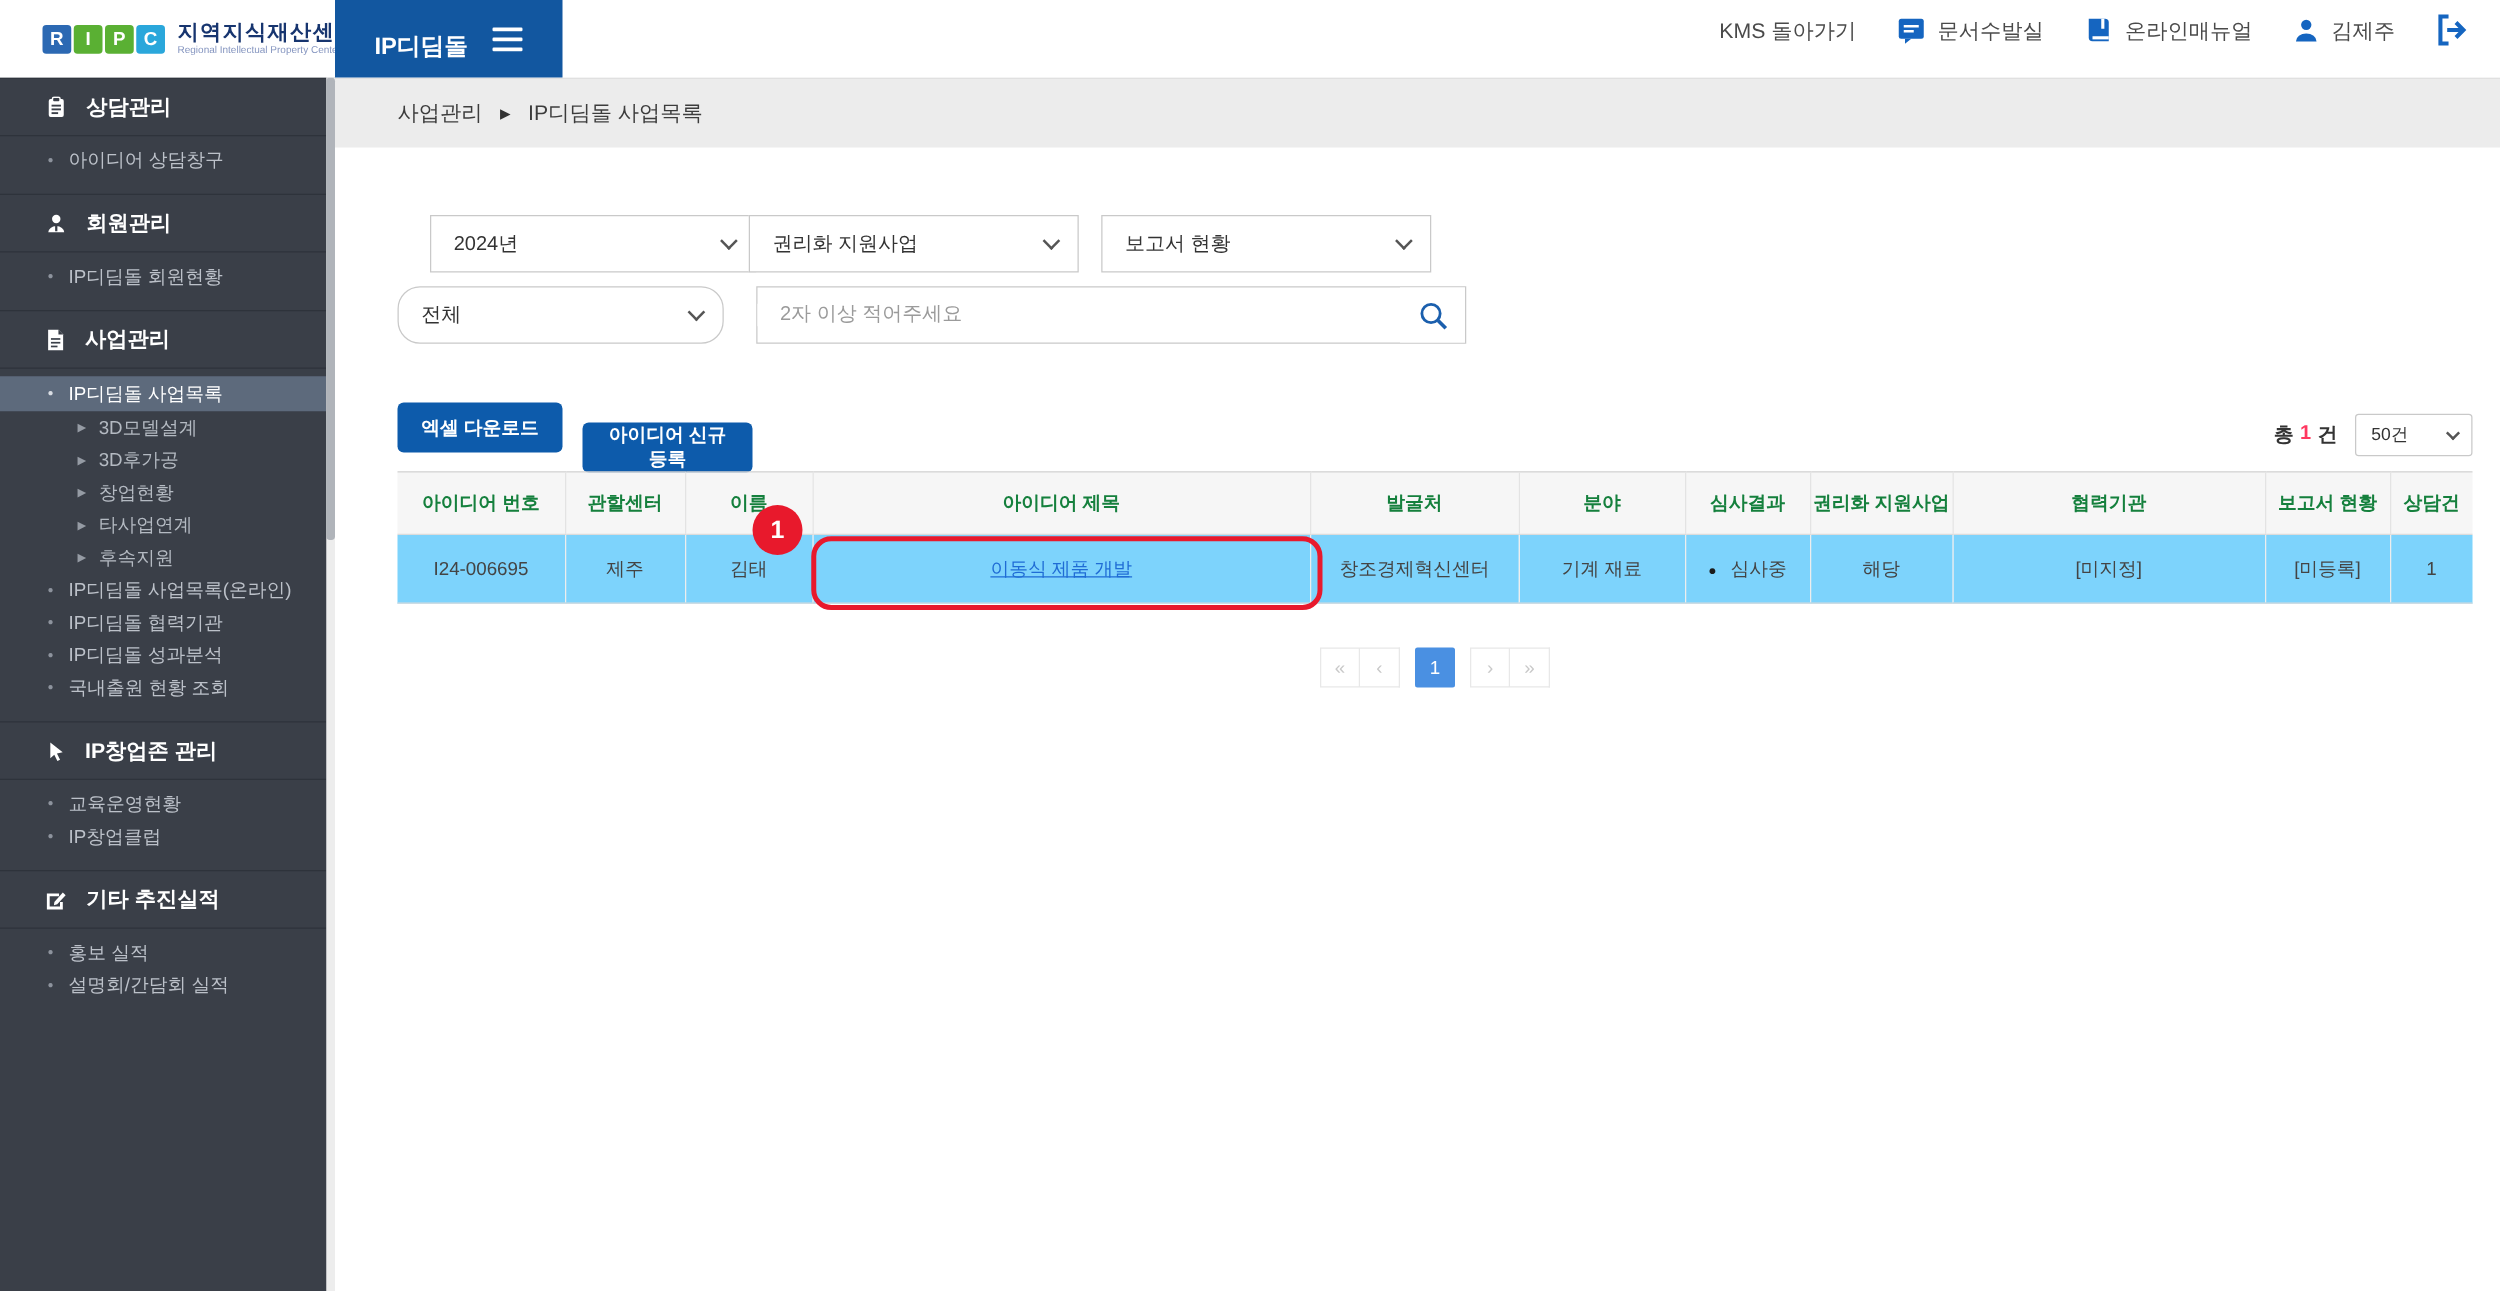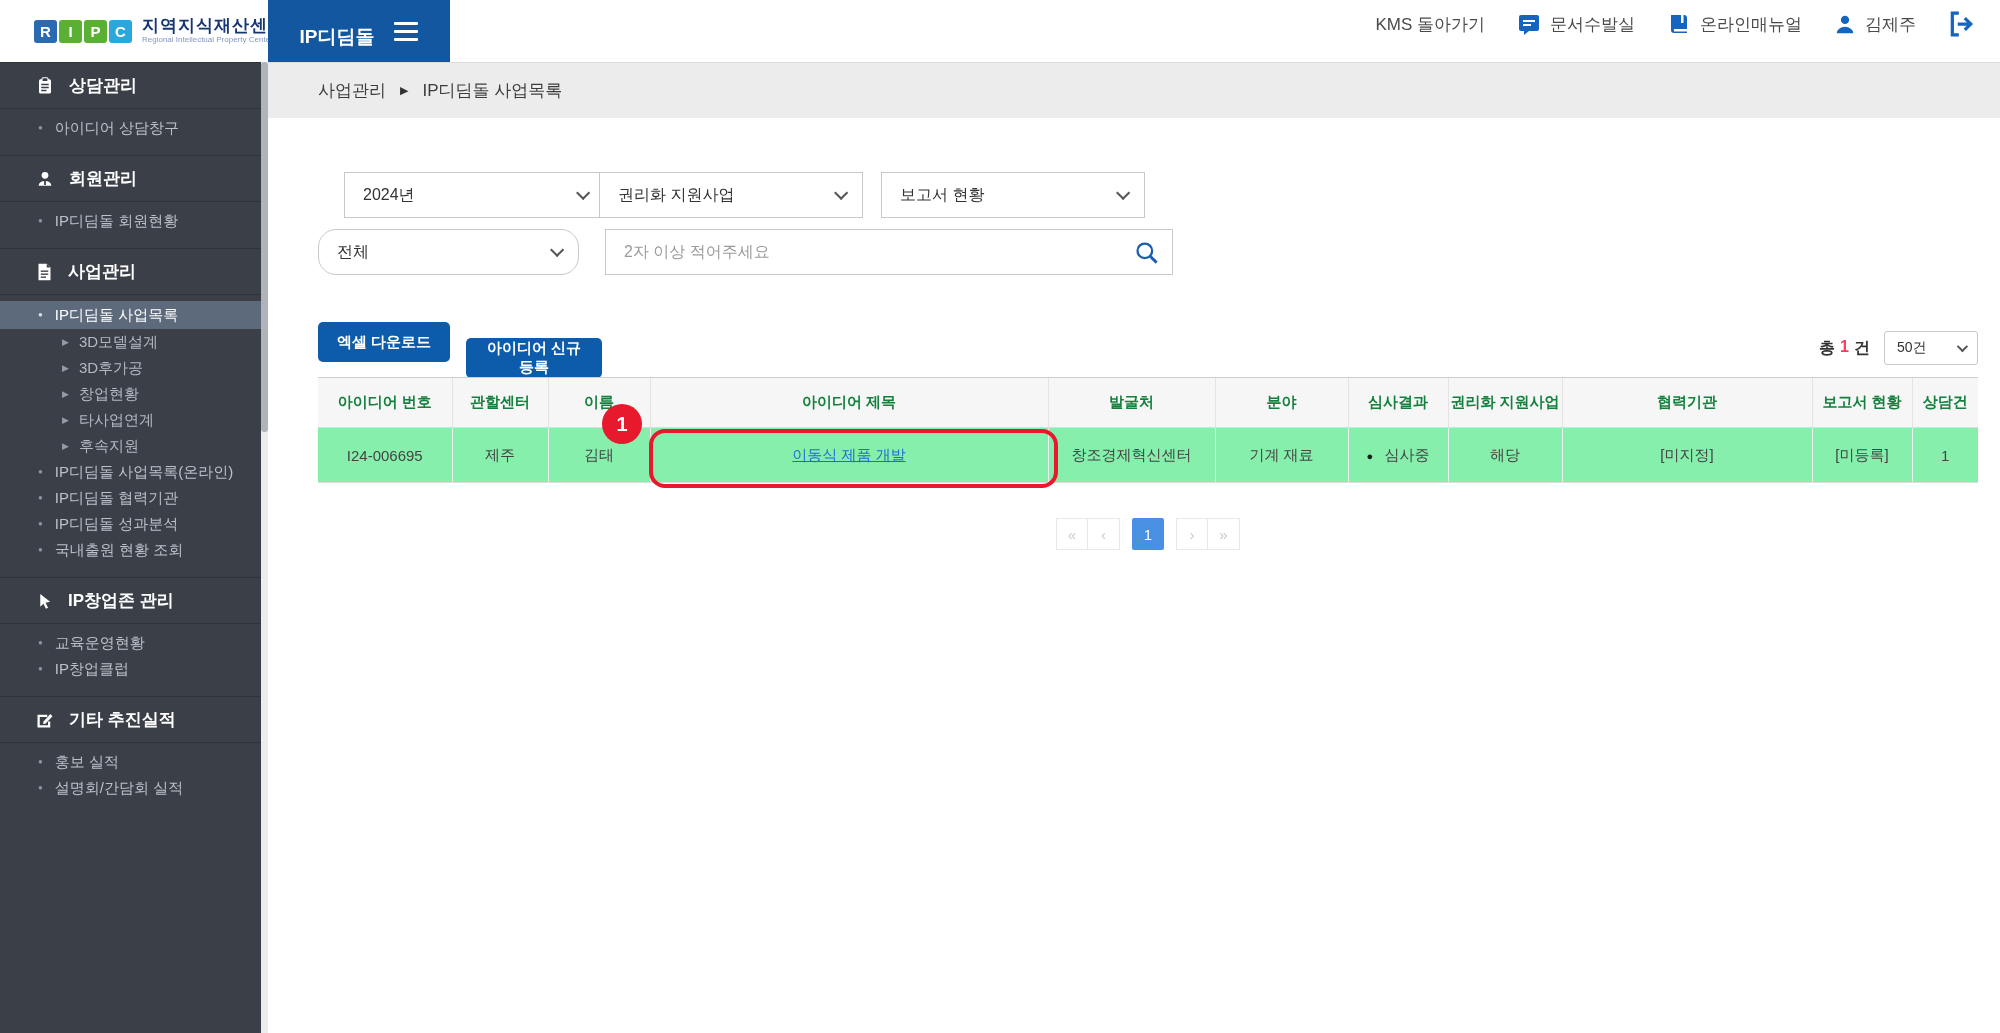--- a/index.html
+++ b/index.html
@@ -80,21 +80,21 @@
   .total-count { color:#ff3860; }
   .page-size { position:absolute; left:1616px; top:213px; width:94px; height:34px; border:1px solid #c9c9c9;
     border-radius:3px; background:#fff; display:flex; align-items:center; justify-content:space-between;
     padding:0 12px; font-size:14px; color:#333; cursor:pointer; }
 
   
   .table { position:absolute; left:50px; top:259px; width:1660px; border-collapse:collapse; table-layout:fixed; }
   .table th { background:#f6f6f6; height:50px; font-size:15px; font-weight:bold; color:#15803d;
     border-top:1px solid #cfcfcf; border-bottom:1px solid #dcdcdc; border-left:1px solid #e3e3e3; text-align:center; }
   .table th:first-child { border-left:none; }
-  .table td { height:55px; font-size:15px; color:#444; text-align:center; background:#86efac;
+  .table td { height:55px; font-size:15px; color:#444; text-align:center; background:#7dd3fc;
     border-bottom:1px solid #dcdcdc; border-left:1px solid #ededed; }
   .table td:first-child { border-left:none; }
   .idea-link { color:#1f6cd5; text-decoration:underline; cursor:pointer; }
   .neg { color:#f03b3b; }
   .status-dot { font-size:11px; color:#1b1b1b; margin-right:7px; }
 
   
   .pagination { position:absolute; left:50px; top:400px; width:1660px; display:flex; justify-content:center;
     align-items:center; }
   .pg-group { display:flex; }

